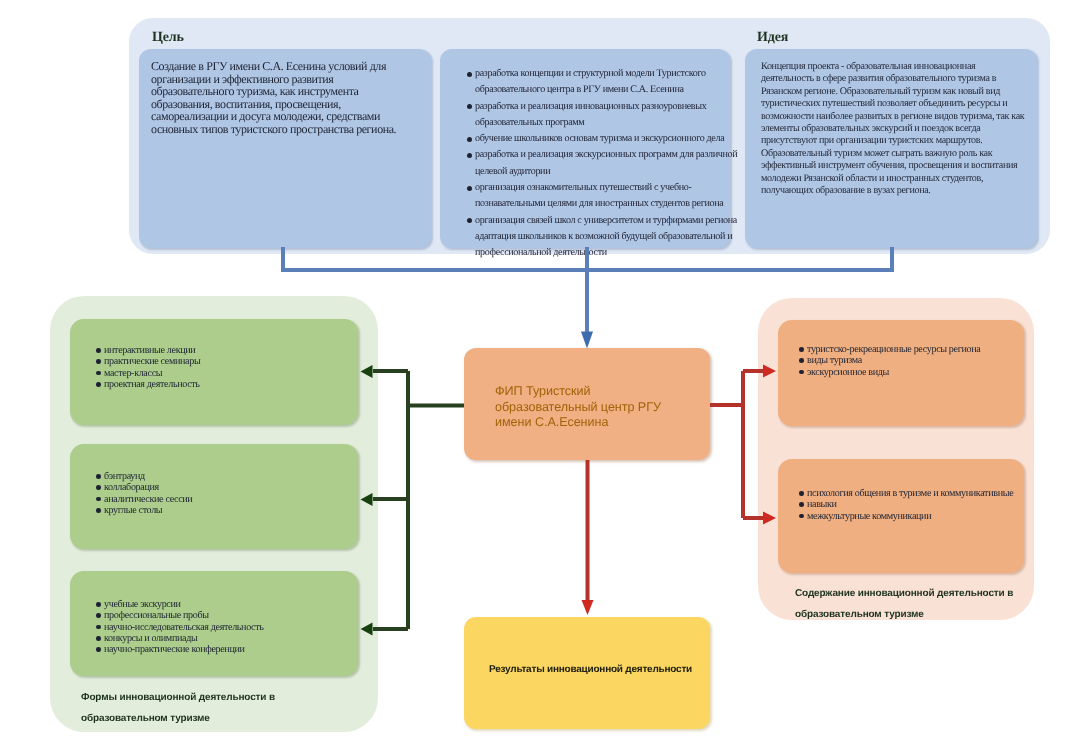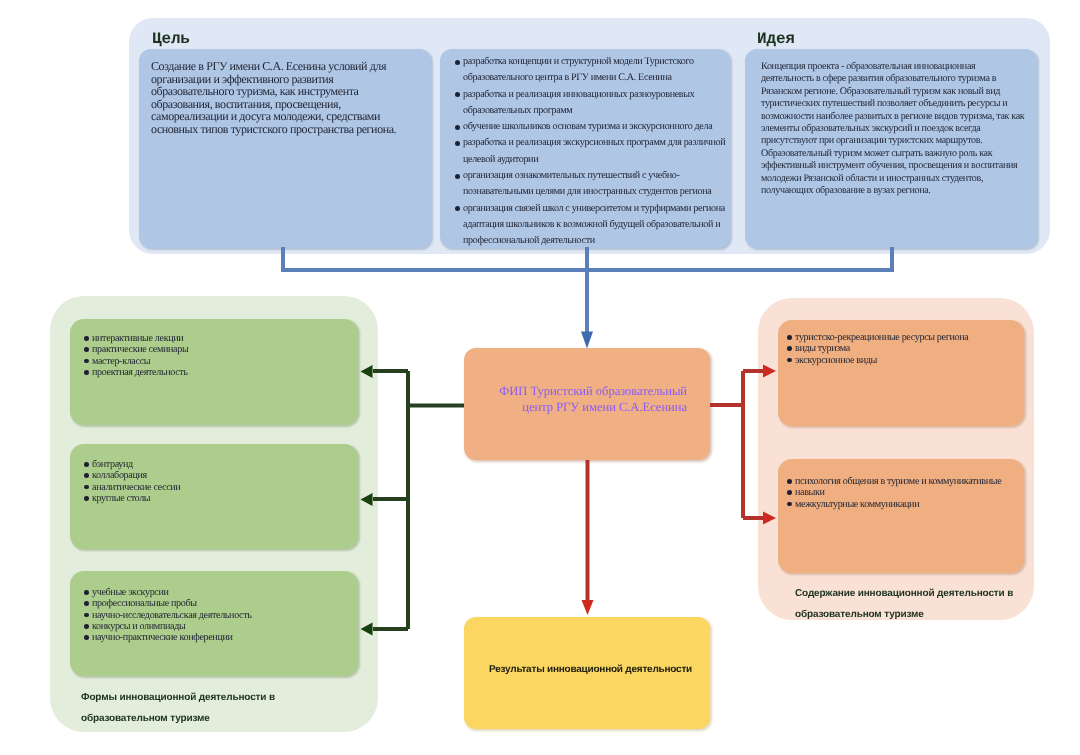--- a/index.html
+++ b/index.html
@@ -16,37 +16,37 @@
 
   
   .box{position:absolute;box-sizing:border-box;}
   .box-blue{background:#b0c6e5;border-radius:12px;box-shadow:1.5px 1.5px 2px rgba(70,95,140,0.28);}
   .box-green{background:#accd8b;border-radius:14px;box-shadow:1.5px 1.5px 2px rgba(80,110,60,0.30);}
   .box-orange{background:#efaf80;border-radius:14px;box-shadow:1.5px 1.5px 2px rgba(150,95,60,0.30);}
   .box-center{background:#f0b083;border-radius:12px;box-shadow:1.5px 1.5px 2.5px rgba(150,95,60,0.35);}
   .box-yellow{background:#fbd661;border-radius:12px;box-shadow:1.5px 1.5px 2.5px rgba(160,130,40,0.30);}
 
   
-  .hdr{position:absolute;font-family:Liberation Mono, monospace;font-weight:bold;
-       font-size:16px;letter-spacing:-0.15px;color:#1d3320;white-space:nowrap;}
+  .hdr{position:absolute;font-family:Liberation Serif, serif;font-weight:bold;
+       font-size:14px;letter-spacing:-0.15px;color:#1d3320;white-space:nowrap;}
   .grp-label{position:absolute;font-family:"Liberation Sans",sans-serif;font-weight:bold;
        font-size:10px;letter-spacing:-0.15px;color:#1d3320;line-height:21px;}
   .body-txt{position:absolute;font-family:"Liberation Serif",serif;font-size:12px;
        letter-spacing:-0.42px;color:#1f2535;line-height:12.6px;}
   .body-txt.narrow{font-size:10.1px;letter-spacing:-0.35px;line-height:12.4px;}
   .bullets{position:absolute;font-family:"Liberation Serif",serif;font-size:10.1px;
-       letter-spacing:-0.35px;color:#1d2132;line-height:11.3px;margin:0;padding:0;list-style:none;}
+       letter-spacing:-0.35px;color:#1d2132;line-height:11.3px;margin:12px;padding:0;list-style:none;}
   .bullets.lh18{line-height:16.3px;}
   .bullets li{white-space:nowrap;position:relative;padding-left:9px;}
   .bullets li::before{content:"";position:absolute;left:1px;top:3.2px;
        width:4.6px;height:4.6px;border-radius:50%;background:currentColor;}
   .bullets.lh18 li::before{top:5.6px;width:5px;height:5px;}
   .bullets-wide li{white-space:normal;}
-  .center-txt{position:absolute;font-family:Liberation Serif, serif;font-size:12.6px;
-       letter-spacing:-0.05px;color:#8b5cf6;line-height:15.5px;text-align:right;}
+  .center-txt{position:absolute;font-family:Liberation Sans, sans-serif;font-size:12.6px;
+       letter-spacing:-0.05px;color:#a16207;line-height:15.5px;text-align:left;}
   .yellow-txt{position:absolute;font-family:"Liberation Sans",sans-serif;font-weight:bold;
        font-size:10px;letter-spacing:-0.22px;color:#20200f;white-space:nowrap;}
 
   
   svg.conn{position:absolute;left:0;top:0;width:1080px;height:755px;overflow:visible;z-index:5;pointer-events:none;}
 </style>
 </head>
 <body>
 
 <div id="stage">

